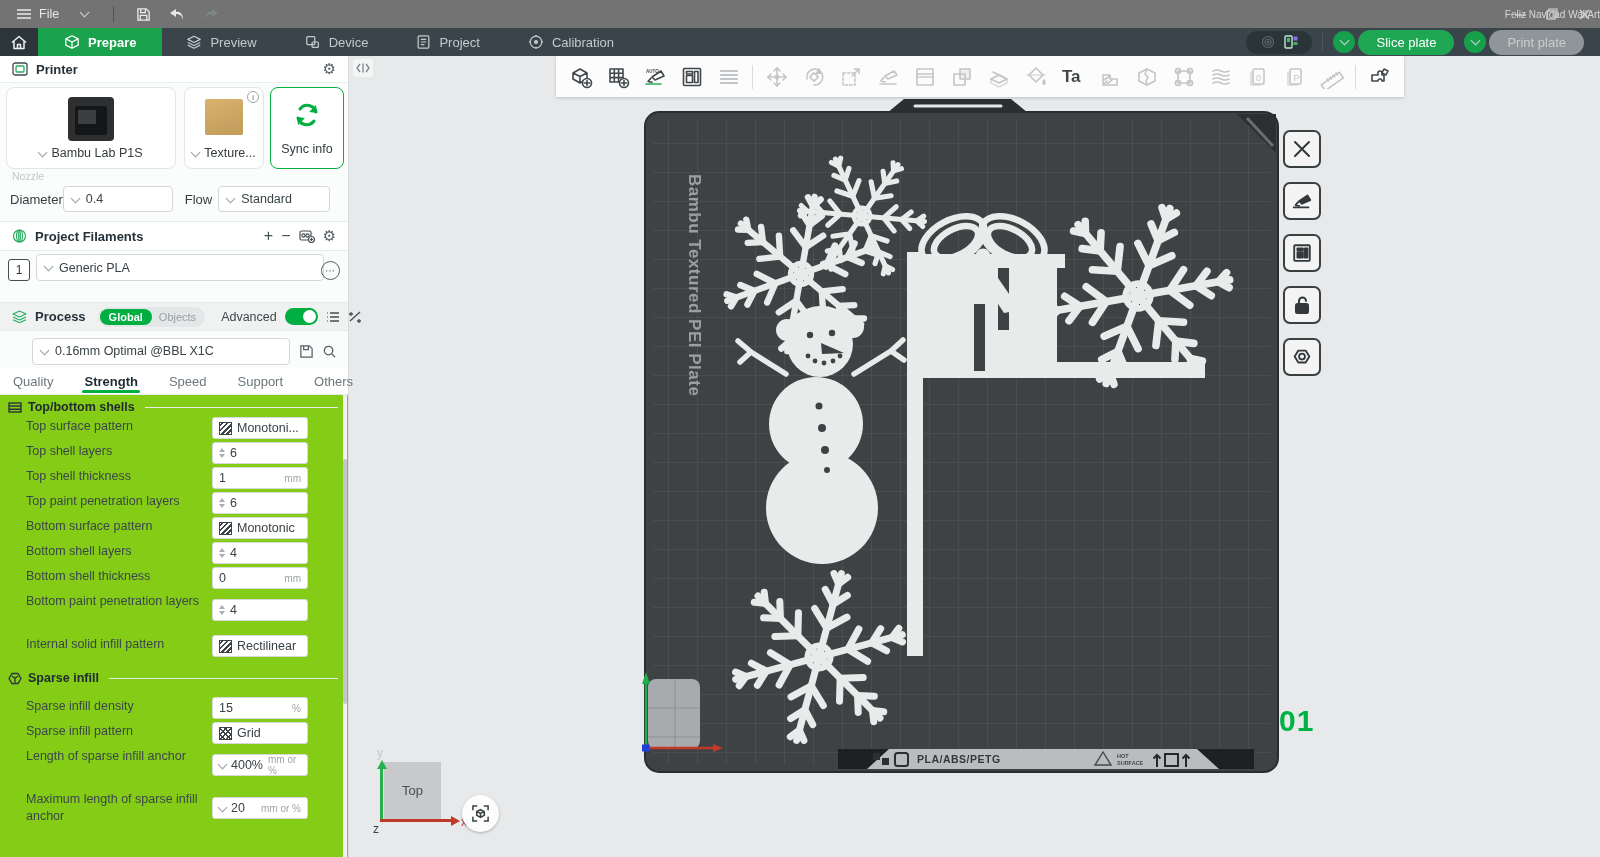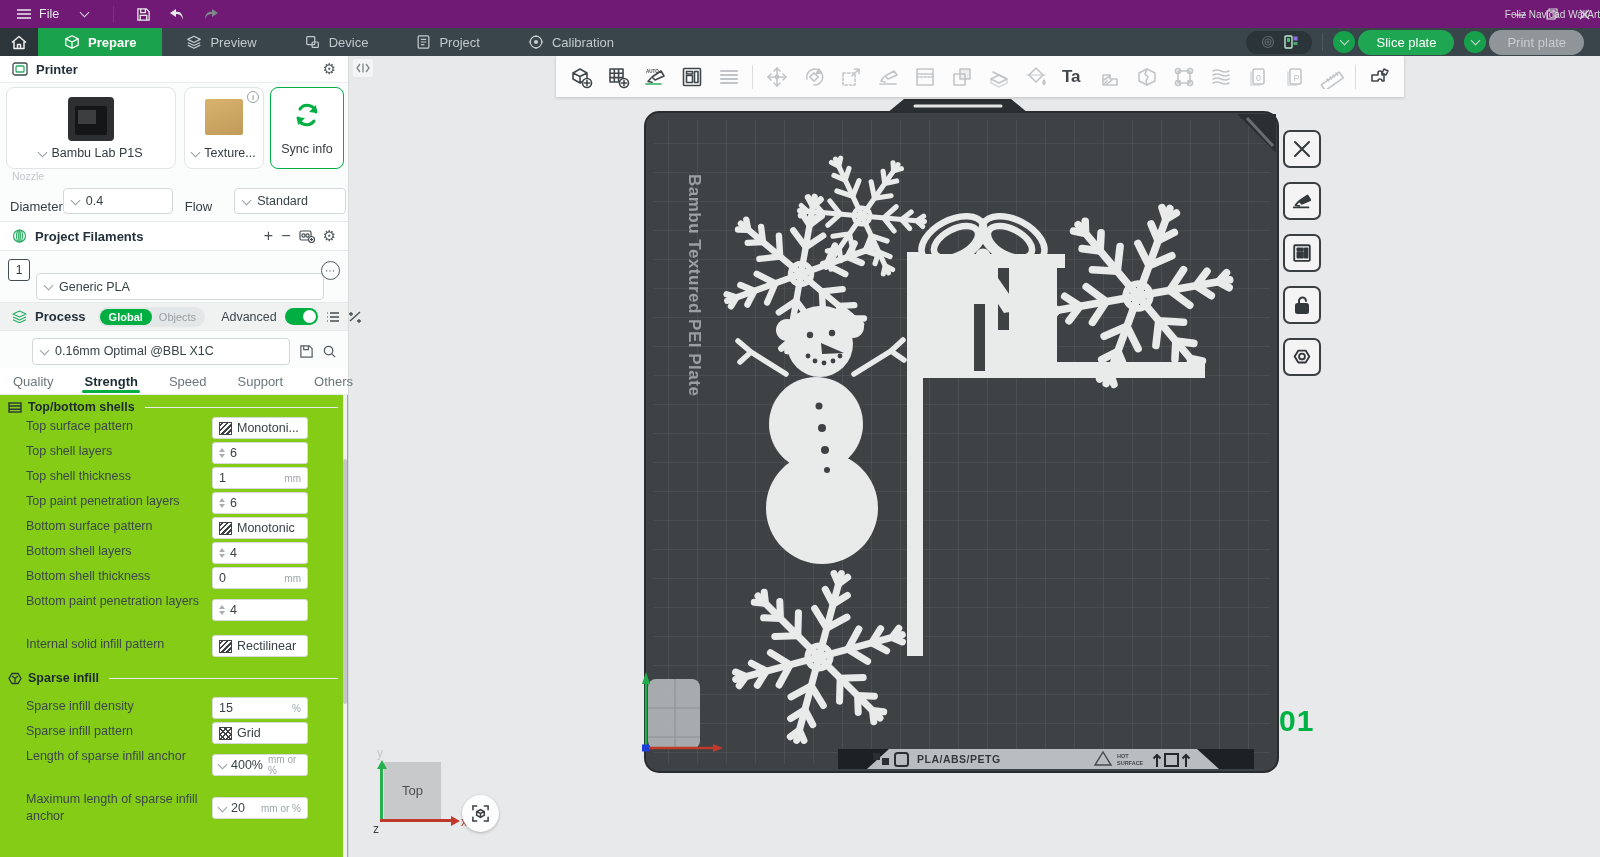--- a/index.html
+++ b/index.html
@@ -2,21 +2,21 @@
 <html><head>
 <meta charset="utf-8">
 <style>
   *{margin:0;padding:0;box-sizing:border-box;font-family:"Liberation Sans",sans-serif;}
   html,body{width:1600px;height:857px;overflow:hidden;background:#e8e9ea;}
   .app{position:relative;width:1600px;height:857px;}
   svg{display:block}
   button{background:none;border:none;cursor:pointer;font-family:inherit}
 
   
-  .titlebar{position:absolute;left:0;top:0;width:1600px;height:28px;background:#701a75;display:flex;align-items:center;z-index:50;}
+  .titlebar{position:absolute;left:0;top:0;width:1600px;height:28px;background:#737373;display:flex;align-items:center;z-index:50;}
   .tb-left{display:flex;align-items:center;gap:4px;padding-left:10px;}
   .menu-btn{display:flex;align-items:center;gap:7px;color:#e8eaea;font-size:12.5px;height:28px;padding:0 6px;}
   .chev-w{width:7px;height:7px;border-left:1.5px solid #cfd3d4;border-bottom:1.5px solid #cfd3d4;transform:rotate(-45deg);display:inline-block;margin-top:-3px}
   .tb-div{width:1px;height:16px;background:#4a5356;margin:0 10px;}
   .tb-ic{width:30px;height:28px;display:flex;align-items:center;justify-content:center;}
   .tb-title{position:absolute;left:0;right:0;text-align:right;color:#d5d8d9;font-size:10px;pointer-events:none;}
   .tb-win{margin-left:auto;display:flex;}
   .win-btn{width:32px;height:28px;display:flex;align-items:center;justify-content:center;}
 
   
@@ -43,21 +43,21 @@
   .cards{position:absolute;top:29px;left:0;width:100%;height:86px;}
   .card{position:absolute;top:2px;height:82px;background:#fff;border:1px solid #e2e5e6;border-radius:8px;}
   .card .lbl{position:absolute;left:0;right:0;bottom:8px;display:flex;align-items:center;justify-content:center;gap:5px;font-size:12.5px;color:#333b3f;}
   .printer-img{position:absolute;left:50%;top:9px;transform:translateX(-50%);width:46px;height:44px;background:#2d2f30;border-radius:4px;}
   .printer-img:before{content:"";position:absolute;left:7px;top:9px;right:7px;bottom:6px;background:#151617;border-radius:2px;}
   .printer-img:after{content:"";position:absolute;left:10px;top:13px;width:18px;height:14px;background:#3c3e40;}
   .plate-img{position:absolute;left:50%;top:11px;transform:translateX(-50%);width:38px;height:36px;background:linear-gradient(160deg,#d9b36e,#bf9a59);border-radius:2px;}
   .info-ic{position:absolute;right:4px;top:3px;width:12px;height:12px;border:1.2px solid #9aa1a4;border-radius:50%;color:#9aa1a4;font-size:8px;display:flex;align-items:center;justify-content:center;font-weight:bold;}
   .card.sync{border:1.5px solid #00ae42;}
   .nozzle-lbl{position:absolute;left:12px;top:114px;font-size:10.5px;color:#c3c7c9;}
-  .fieldrow{position:absolute;left:0;top:128px;width:100%;height:30px;display:flex;align-items:flex-end;}
+  .fieldrow{position:absolute;left:0;top:128px;width:100%;height:30px;display:flex;align-items:center;}
   .flabel{font-size:13px;color:#343d42;}
   .selbox{height:26px;border:1px solid #d4d7d8;border-radius:4px;background:#fff;display:flex;align-items:center;gap:7px;padding:0 8px;font-size:12.5px;color:#394246;}
   .chev{width:7px;height:7px;border-left:1.5px solid #98a0a3;border-bottom:1.5px solid #98a0a3;transform:rotate(-45deg);display:inline-block;flex:none;margin-top:-2px}
   .sb-div{position:absolute;left:0;width:100%;height:1px;background:#e7eaea;}
   .slotbox{position:absolute;left:8px;top:5px;width:22px;height:22px;border:1.5px solid #454d51;border-radius:3px;display:flex;align-items:center;justify-content:center;font-size:12px;color:#2e373b;background:#fff;}
   .circ-edit{position:absolute;right:8px;top:7px;width:19px;height:19px;border:1.4px solid #555f63;border-radius:50%;display:flex;align-items:center;justify-content:center;color:#555f63;font-size:10px;letter-spacing:1px;}
   .proc-head{background:#f0f2f2;border-top:1px solid #e7eaea;border-bottom:1px solid #e7eaea;}
   .scope{display:flex;align-items:center;background:#e4e7e8;border-radius:10px;height:20px;padding:2px;margin-left:4px;}
   .scope .on{background:#00ae42;color:#fff;border-radius:9px;height:16px;padding:0 9px;font-size:11px;font-weight:bold;display:flex;align-items:center;}
   .scope .off{color:#97a0a3;font-size:11px;padding:0 7px;font-weight:normal;}
@@ -300,21 +300,21 @@
     </div>
 
     <div class="nozzle-lbl">Nozzle</div>
     <div class="fieldrow">
       <span class="flabel" style="margin-left:10px;">Diameter</span>
       <div class="selbox" style="width:110px;">
         <span class="chev"></span>
           <span>0.4</span>
       </div>
       <span class="flabel" style="margin-left:12px;">Flow</span>
-      <div class="selbox" style="margin-left:22px;width:112px;">
+      <div class="selbox" style="margin-left:6px;width:112px;">
         <span class="chev"></span>
           <span>Standard</span>
       </div>
     </div>
 
     <div class="sb-div" style="top:165px;"></div>
 
     <div class="sb-head" style="top:166px;height:29px;border-bottom:1px solid #e7eaea;">
       <span class="sb-hic">
           <svg width="15" height="14" viewBox="0 0 15 14">
@@ -338,21 +338,21 @@
               <circle cx="12.5" cy="9.5" r="3" fill="#fff"></circle>
               <path d="M11,9.5 h3 M12.5,8 v3"></path>
             </g>
           </svg>
         </button>
       <button><span class="gear">⚙</span></button>
     </div>
 
     <div style="position:absolute;left:0;top:198px;width:100%;height:33px;">
       <div class="slotbox">1</div>
-      <div class="selbox" style="position:absolute;left:36px;top:19px;width:288px;height:27px;">
+      <div class="selbox" style="position:absolute;left:36px;top:0;width:288px;height:27px;">
         <span class="chev"></span>
           <span>Generic PLA</span>
       </div>
       <button class="circ-edit">
           <span>⋯</span>
         </button>
     </div>
 
     <div class="sb-head proc-head" style="top:246px;height:29px;">
       <span class="sb-hic">

